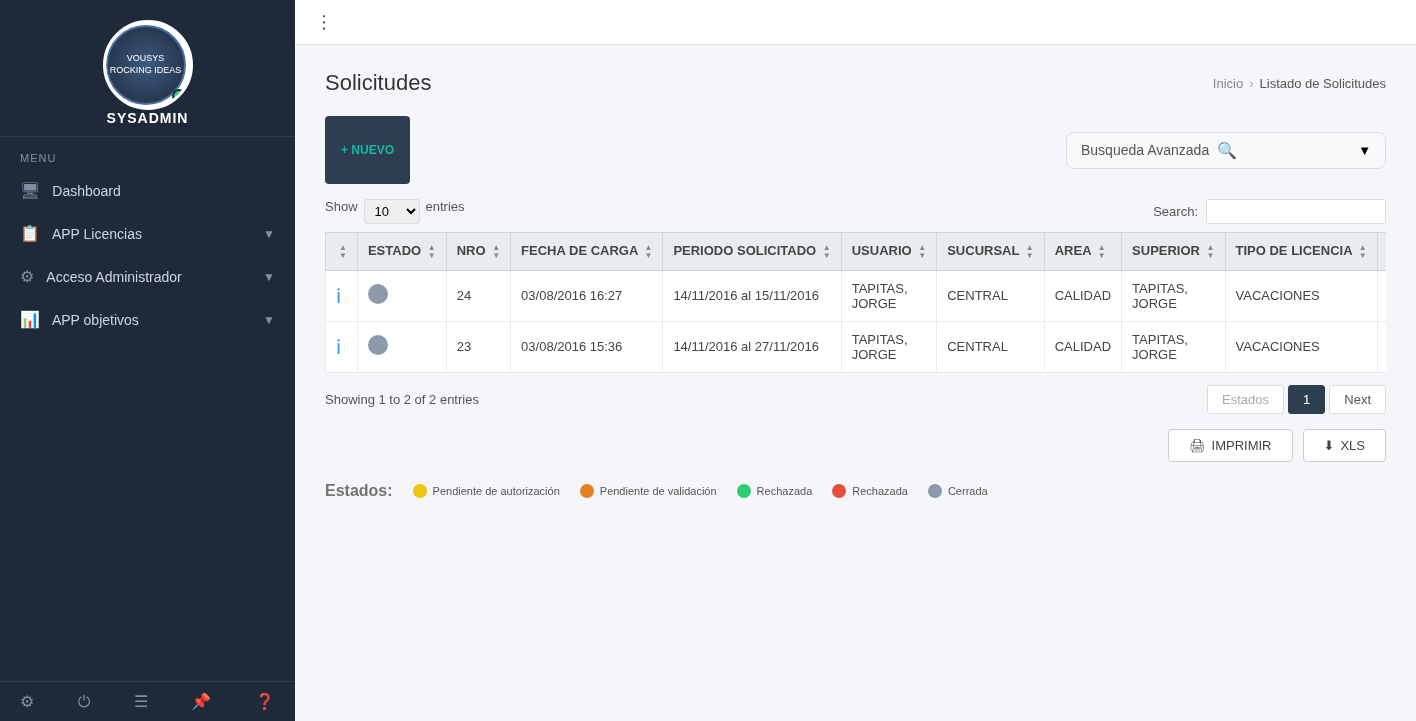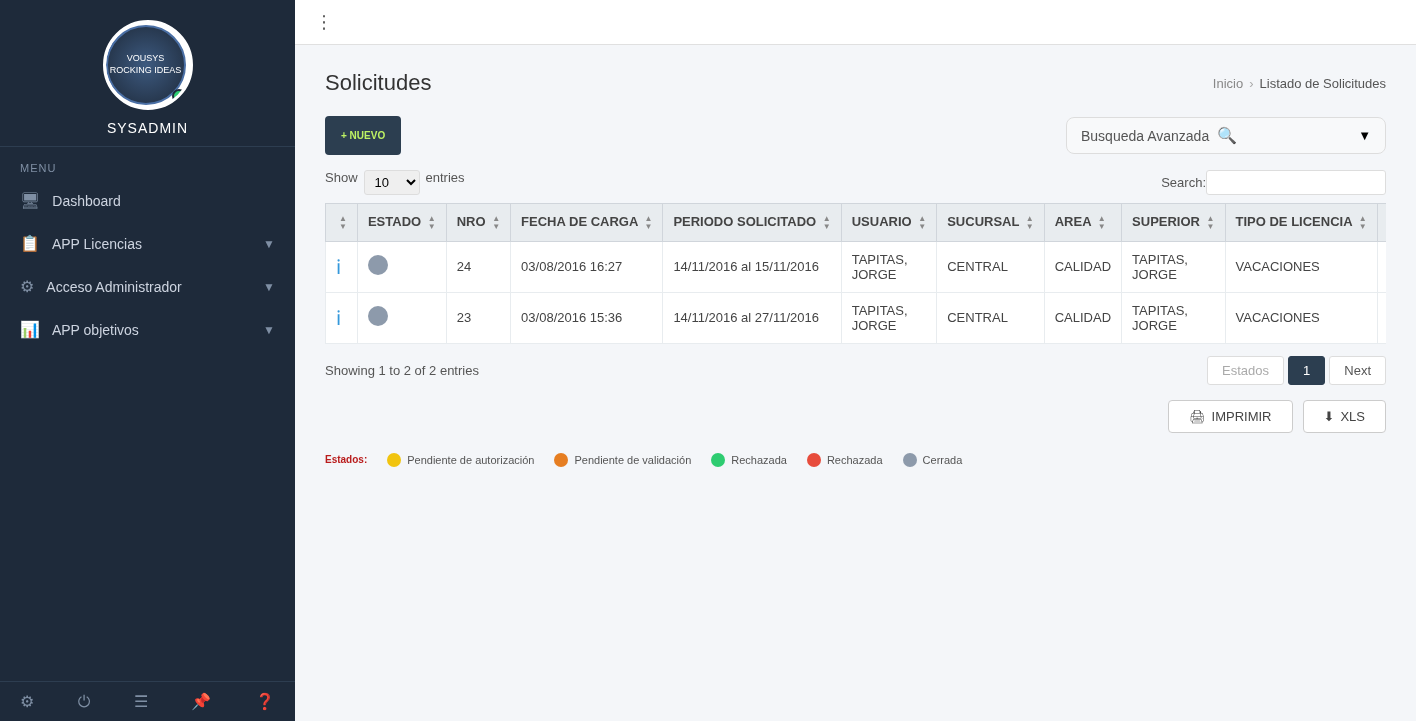--- a/index.html
+++ b/index.html
@@ -38,22 +38,21 @@
       position: absolute;
       bottom: 4px;
       right: 4px;
       width: 14px;
       height: 14px;
       border-radius: 50%;
       background: #2ecc71;
       border: 2px solid #1e2a3a;
     }
     .username {
-      margin-top: 10px;
-      font-weight: normal;
+      font-weight: bold;
       font-size: 14px;
       color: #fff;
       letter-spacing: 1px;
     }
     .menu-label {
       font-size: 11px;
       color: #7f8fa4;
       padding: 15px 20px 5px;
       letter-spacing: 1px;
     }
@@ -134,26 +133,26 @@
 
     
     .toolbar {
       display: flex;
       justify-content: space-between;
       align-items: center;
       margin-bottom: 15px;
     }
     .btn-nuevo {
       background: #2c3e50;
-      color: #bef264;
+      color: #14b8a6;
       border: none;
-      padding: 14px 16px;
+      padding: 27px 16px;
       border-radius: 4px;
       cursor: pointer;
-      font-size: 10px;
+      font-size: 12px;
       font-weight: bold;
     }
 
     .search-advanced {
       display: flex;
       align-items: center;
       border: 1px solid #ddd;
       border-radius: 8px;
       background: #f8f9fa;
       padding: 8px 14px;
@@ -186,21 +185,21 @@
     }
     .entries-select {
       border: 1px solid #ddd;
       border-radius: 3px;
       padding: 3px 6px;
       font-size: 13px;
     }
     .search-right {
       display: flex;
       align-items: center;
-      gap: 0;
+      gap: 8px;
       font-size: 13px;
       color: #555;
     }
     .search-input {
       border: 1px solid #ddd;
       border-radius: 3px;
       padding: 4px 8px;
       font-size: 13px;
       width: 180px;
     }
@@ -312,22 +311,22 @@
     
     .legend {
       margin-top: 20px;
       display: flex;
       align-items: center;
       gap: 20px;
       flex-wrap: wrap;
     }
     .legend-title {
       font-weight: bold;
-      font-size: 10px;
-      color: #b91c1c;
+      font-size: 16px;
+      color: #737373;
     }
     .legend-item {
       display: flex;
       align-items: center;
       gap: 6px;
       font-size: 11px;
       color: #555;
     }
     .legend-dot {
       width: 14px;

